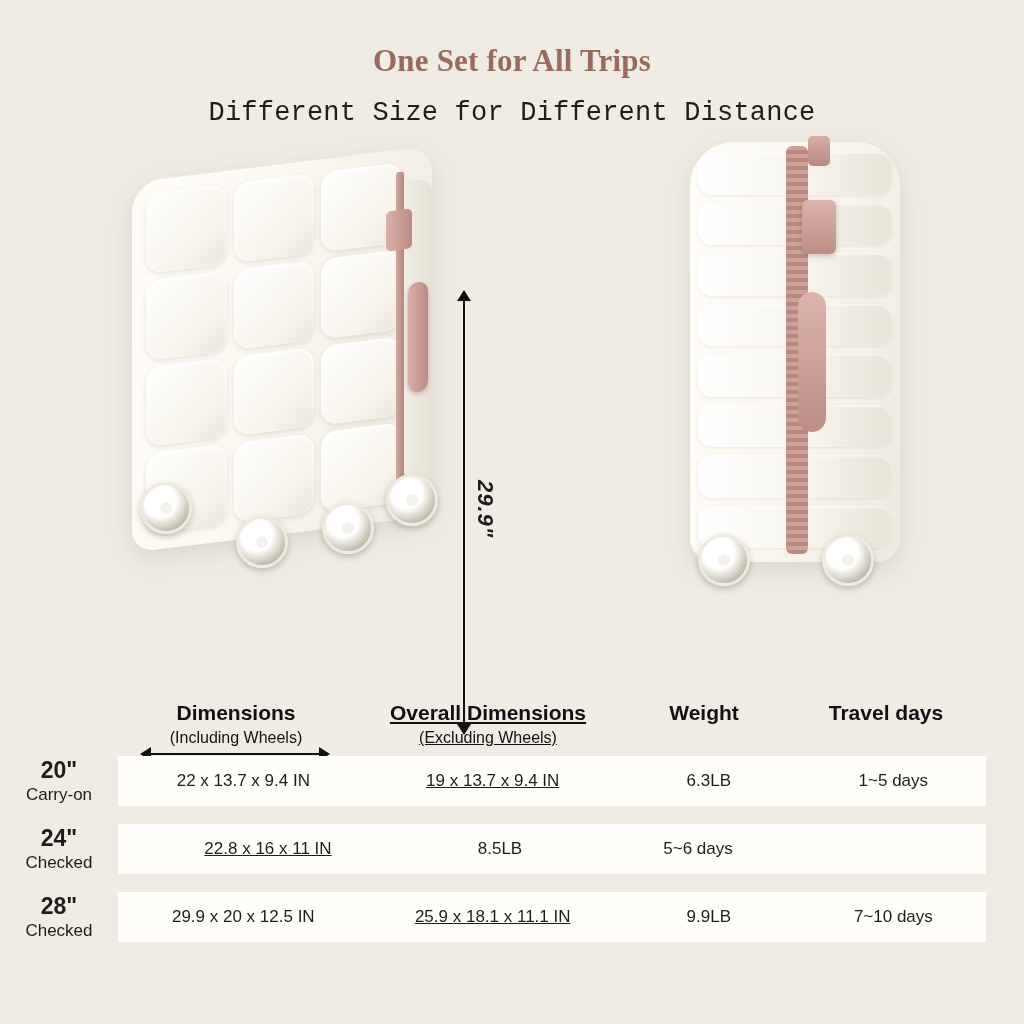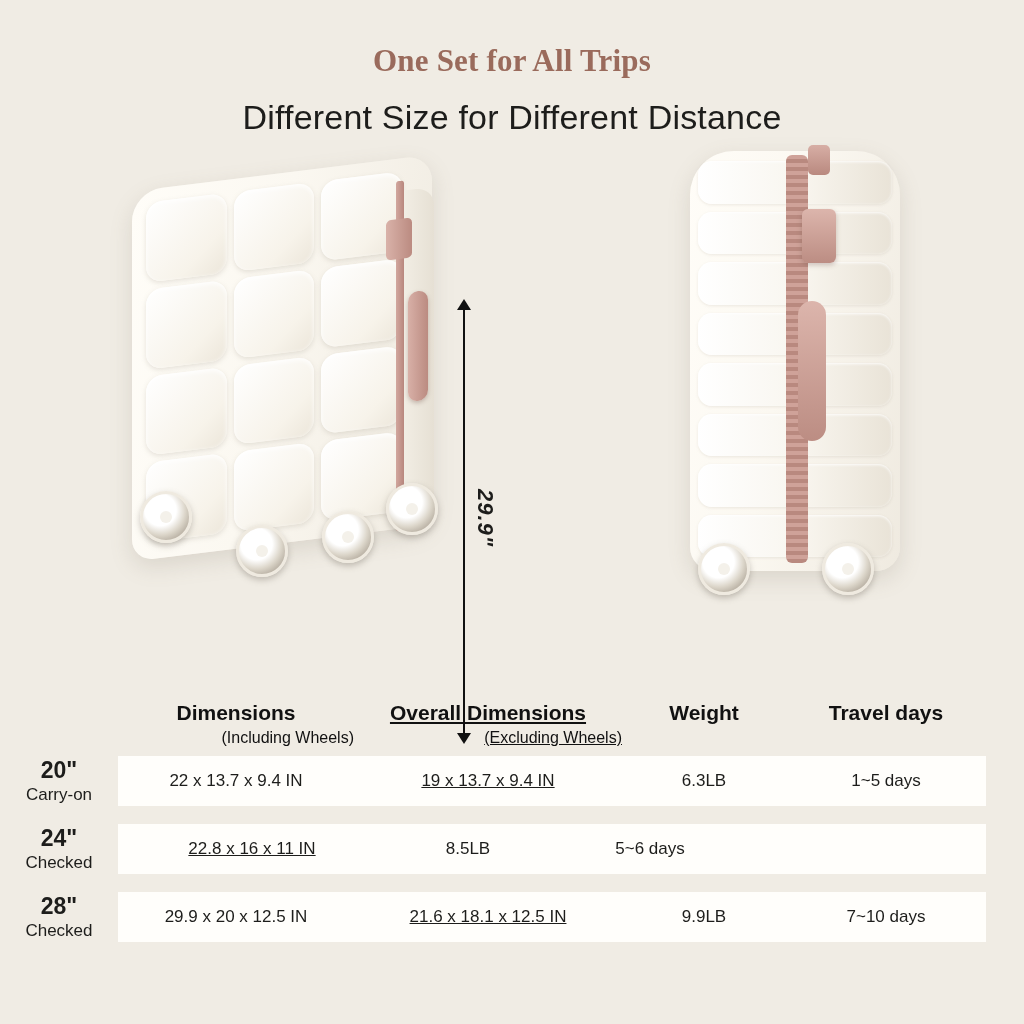--- a/index.html
+++ b/index.html
@@ -22,22 +22,22 @@
     font-family: "Liberation Serif", serif;
     font-weight: bold;
     font-size: 31px;
     color: #9a6b5c;
     letter-spacing: .2px;
     padding-top: 44px;
     line-height: 1.1;
   }
   .subtitle {
     text-align: center;
-    font-family: Liberation Sans, sans-serif;
-    font-size: 34px;
+    font-family: Liberation Mono, monospace;
+    font-size: 27px;
     color: #1d1d1b;
     margin-top: 20px;
     letter-spacing: .2px;
   }
 
   
   .illustration {
     position: relative;
     height: 520px;
     margin-top: 14px;
@@ -268,21 +268,20 @@
     font-weight: bold;
     font-size: 21px;
     color: #111;
     line-height: 1.25;
   }
   .th .sub {
     display: block;
     font-weight: normal;
     font-size: 16px;
     margin-top: 2px;
-    text-align: right;
   }
 
   .row {
     display: flex;
     align-items: center;
     margin-bottom: 18px;
   }
   .row-label {
     width: 118px;
     text-align: center;
@@ -298,20 +297,21 @@
     display: flex;
     align-items: center;
     background: #fffefb;
     height: 50px;
     width: 868px;
   }
   .cell {
     text-align: center;
     font-size: 17px;
     color: #1d1d1b;
+    padding-left: 16px;
   }
 </style>
 </head>
 <body>
 
 <div class="title">One Set for All Trips</div>
 <div class="subtitle">Different Size for Different Distance</div>
 
 <div class="illustration">
 
@@ -418,19 +418,19 @@
     </div>
   </div>
 
   <div class="row">
     <div class="row-label">
       <span class="big">28"</span>
       <span>Checked</span>
     </div>
     <div class="row-cells">
       <div class="cell col-dim">29.9 x 20 x 12.5 IN</div>
-      <div class="cell col-odim">21.6 x 18.1 x 12.5 IN</div>
+      <div class="cell col-odim">25.9 x 18.1 x 11.1 IN</div>
       <div class="cell col-weight">9.9LB</div>
       <div class="cell col-days">7~10 days</div>
     </div>
   </div>
 
 </div>
 
 </body></html>

